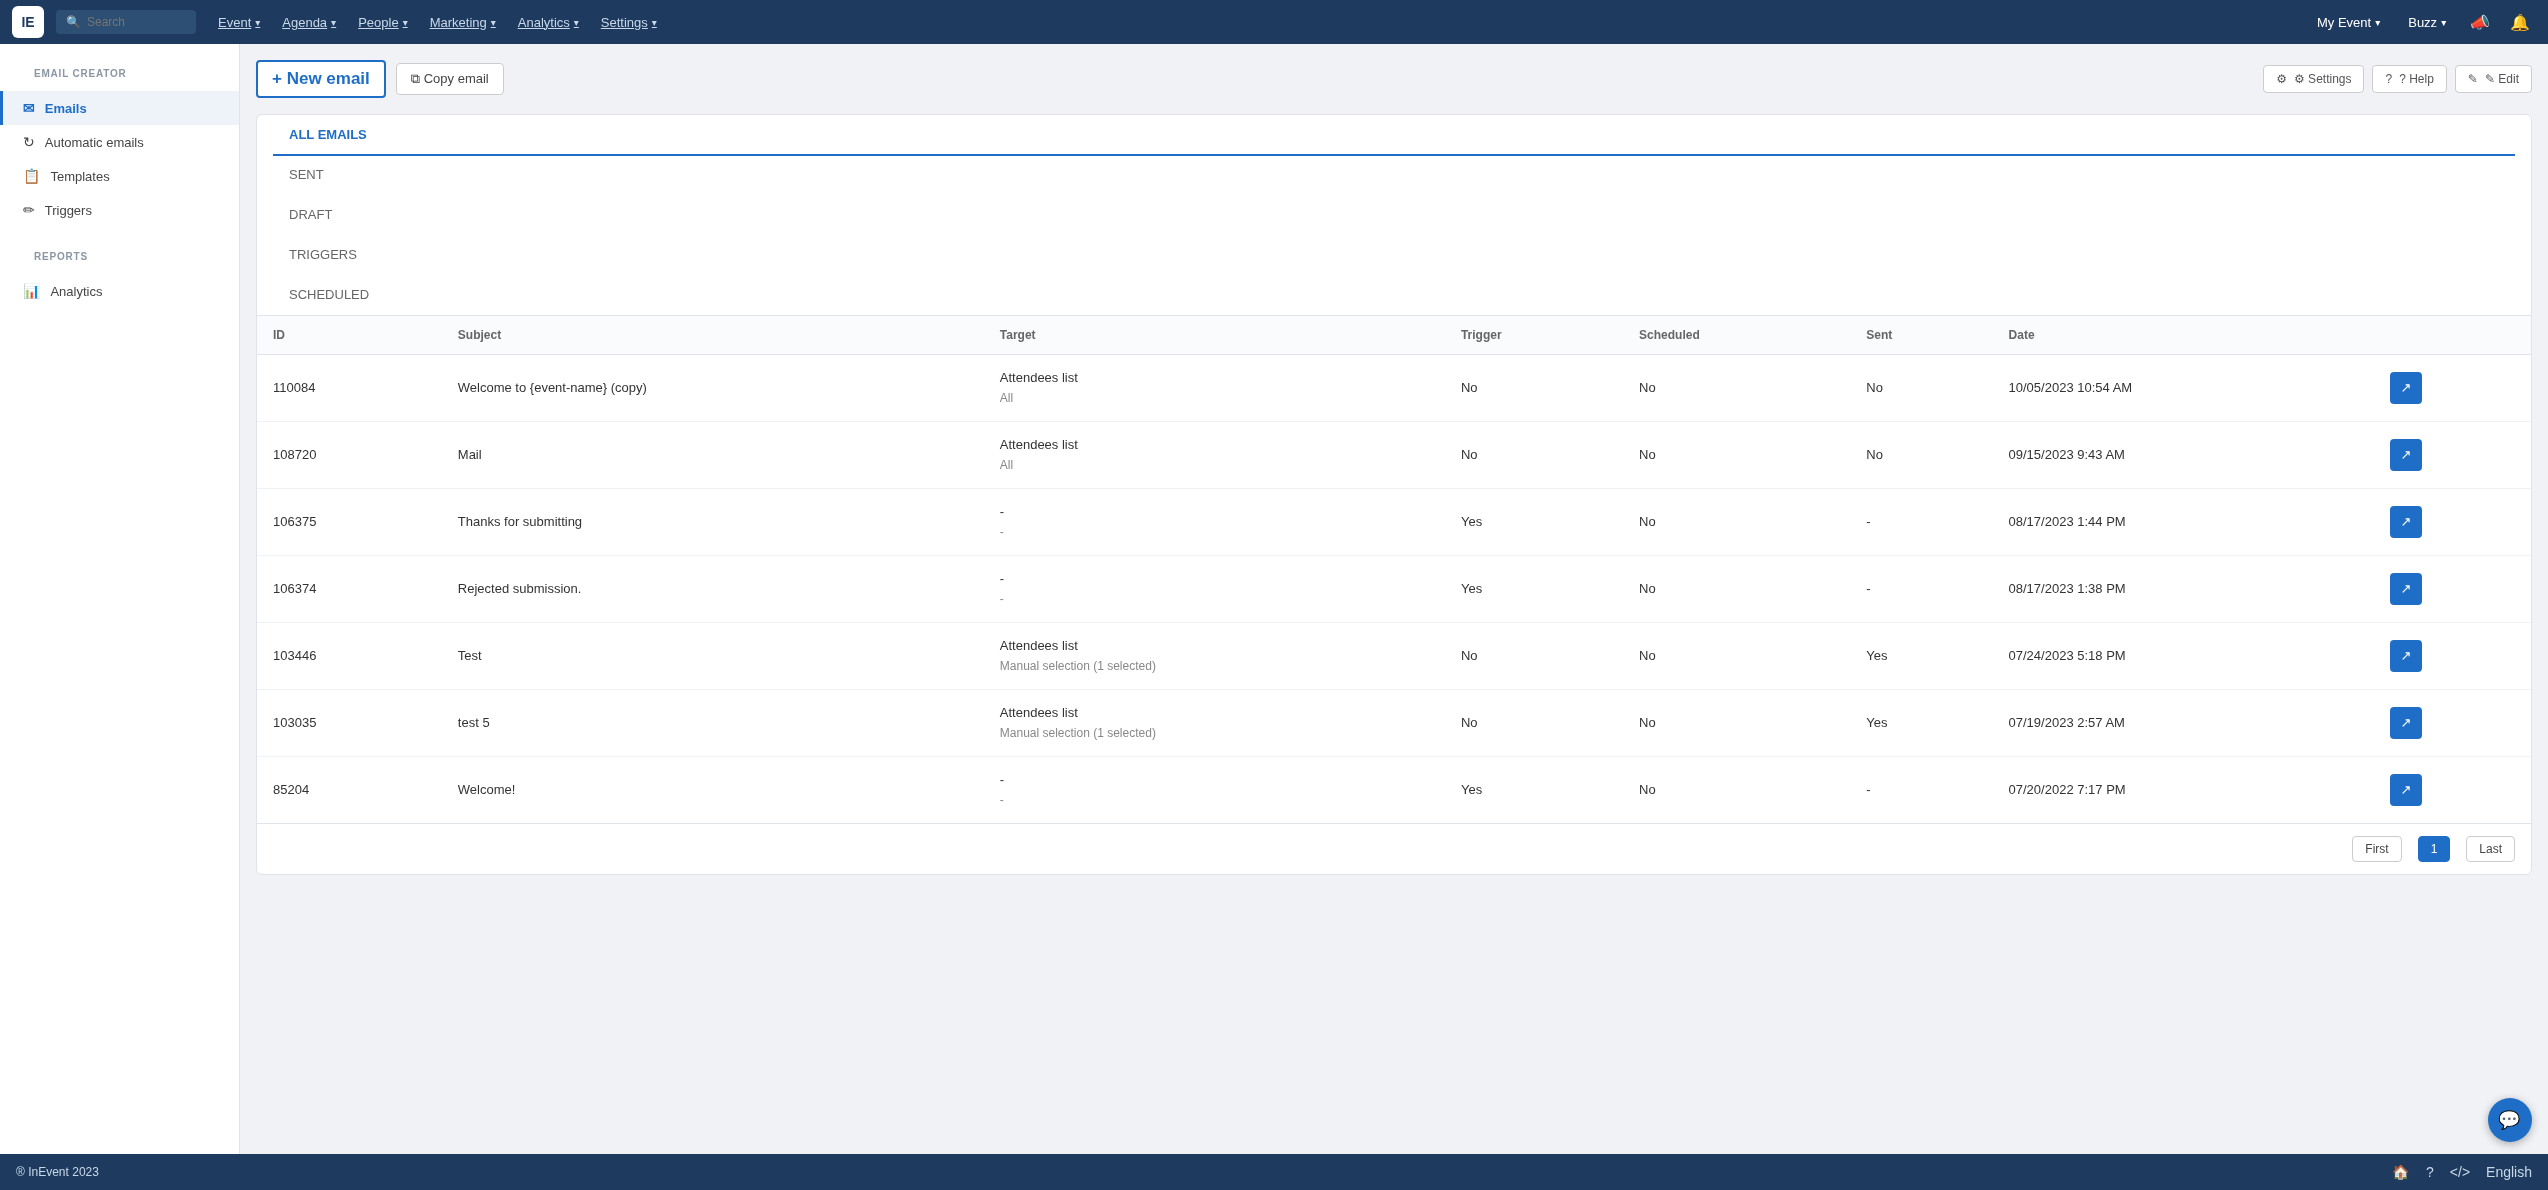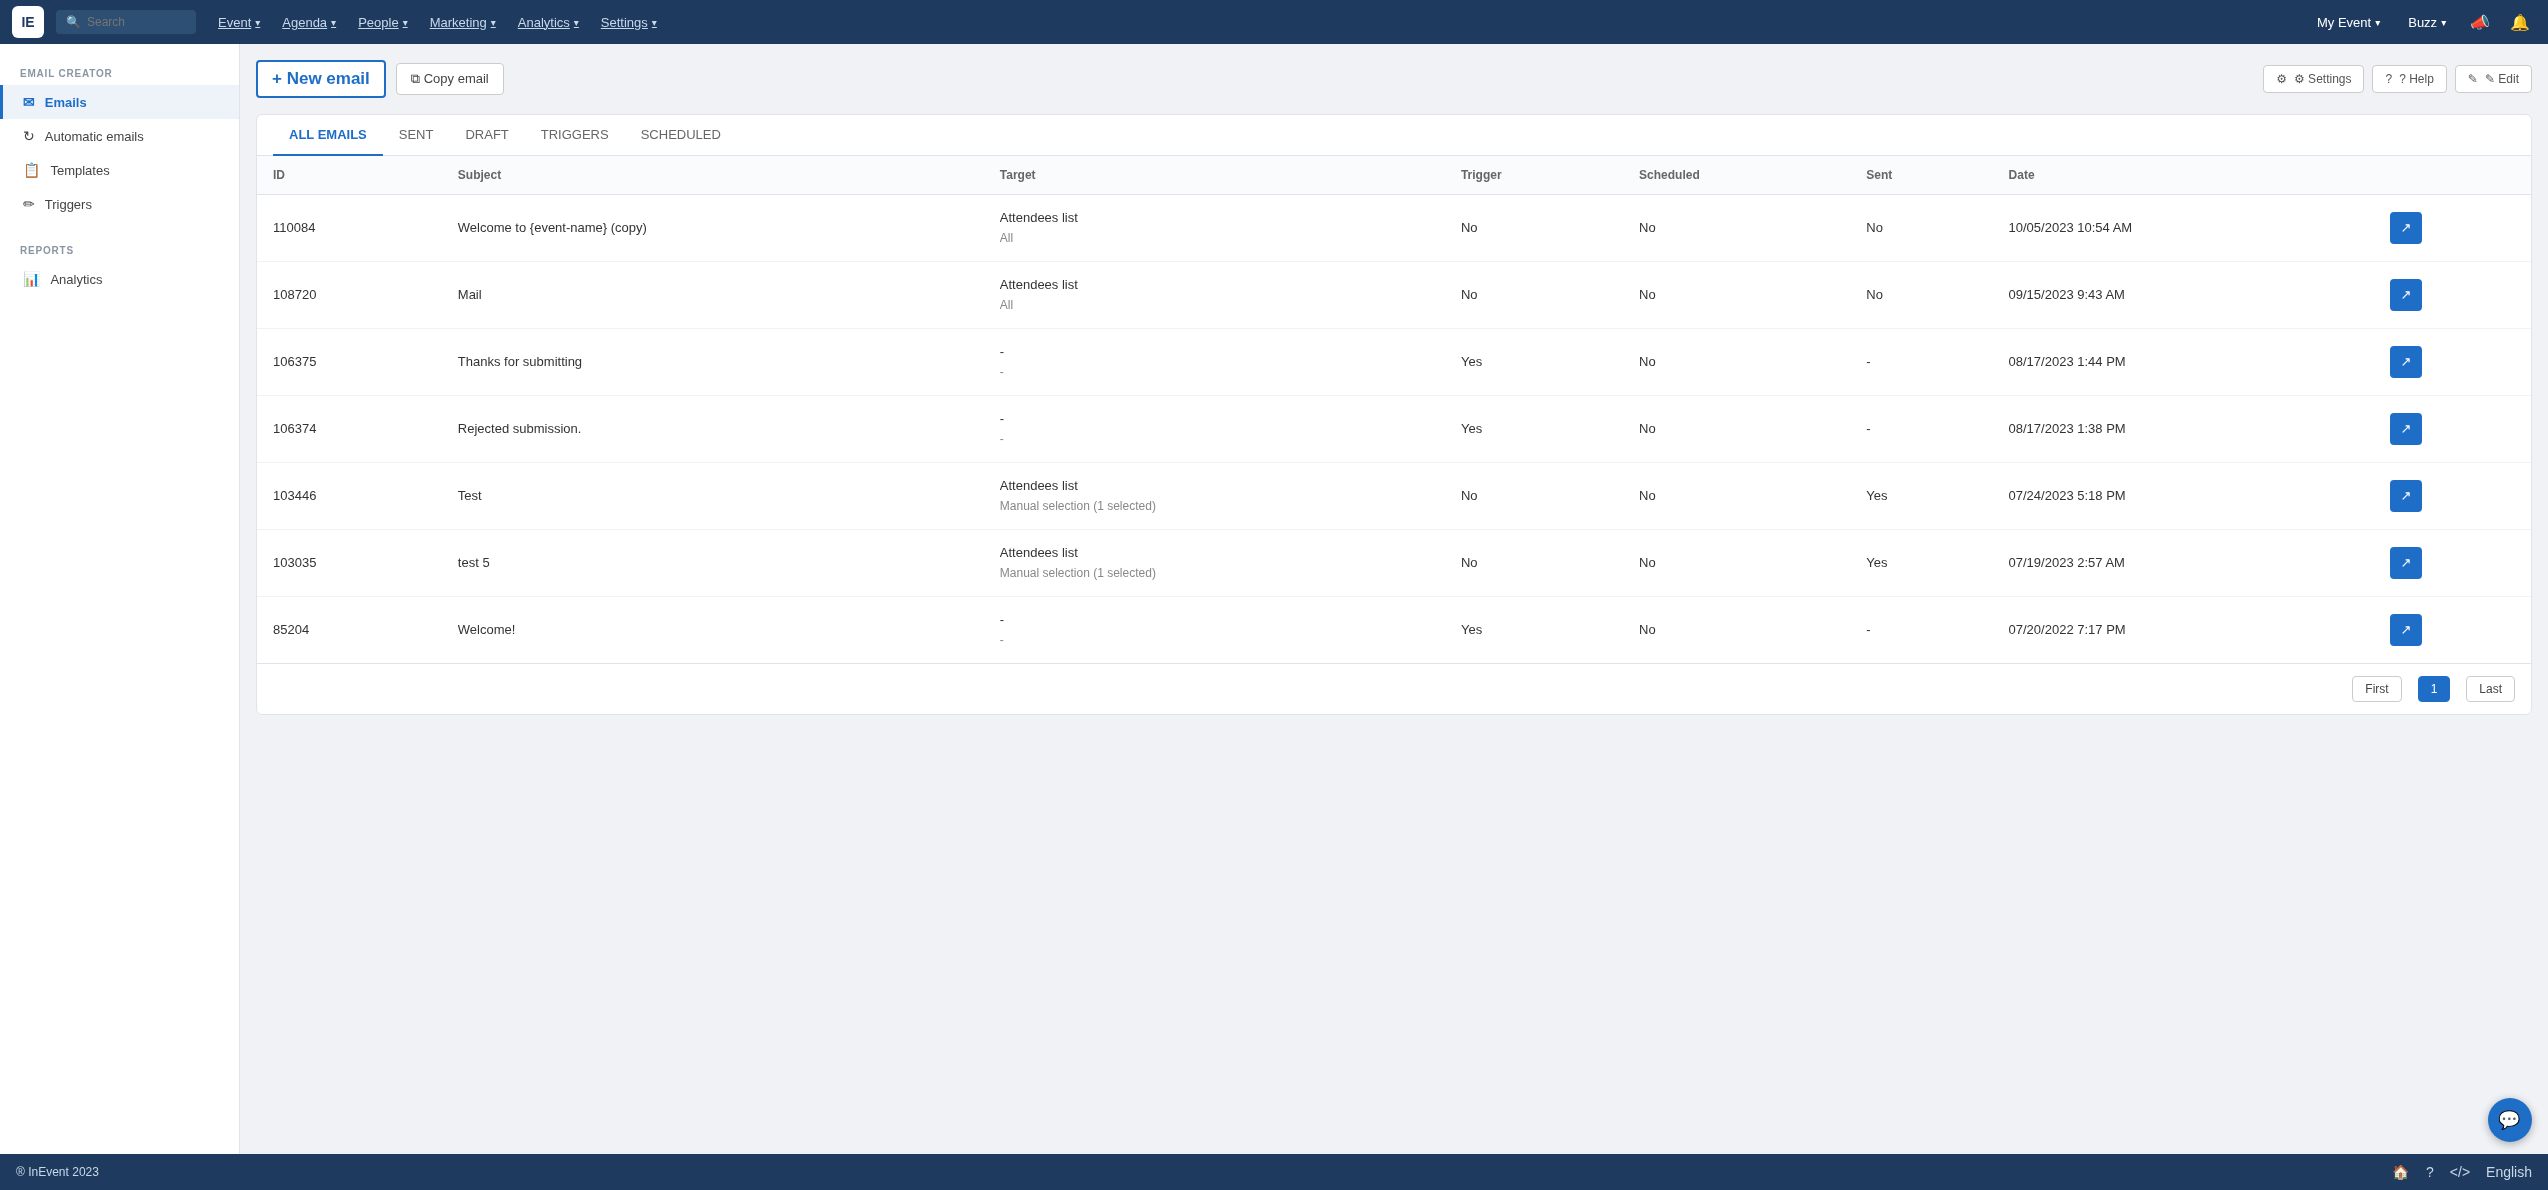--- a/index.html
+++ b/index.html
@@ -79,22 +79,23 @@
       background: #fff;
       border-right: 1px solid #e0e4ea;
       flex-shrink: 0;
       padding: 16px 0;
     }
     .sidebar-section-title {
       font-size: 10px;
       font-weight: 700;
       color: #8a96a3;
       letter-spacing: 0.8px;
-      padding: 8px 20px 6px;
+      padding: 8px 20px 12px;
       text-transform: uppercase;
+      margin-left: 14px;
     }
     .sidebar-item {
       display: flex; align-items: center; gap: 10px;
       padding: 9px 20px;
       color: #444;
       cursor: pointer;
       font-size: 13px;
       border-left: 3px solid transparent;
     }
     .sidebar-item.active {
@@ -159,20 +160,21 @@
       border-radius: 6px;
       border: 1px solid #e0e4ea;
       overflow: hidden;
     }
 
     
     .tabs {
       display: flex;
       border-bottom: 1px solid #e0e4ea;
       padding: 0 16px;
+      flex-direction: column;
     }
     .tab {
       padding: 12px 16px;
       font-size: 13px;
       color: #666;
       cursor: pointer;
       border-bottom: 2px solid transparent;
       margin-bottom: -1px;
       font-weight: 500;
     }

